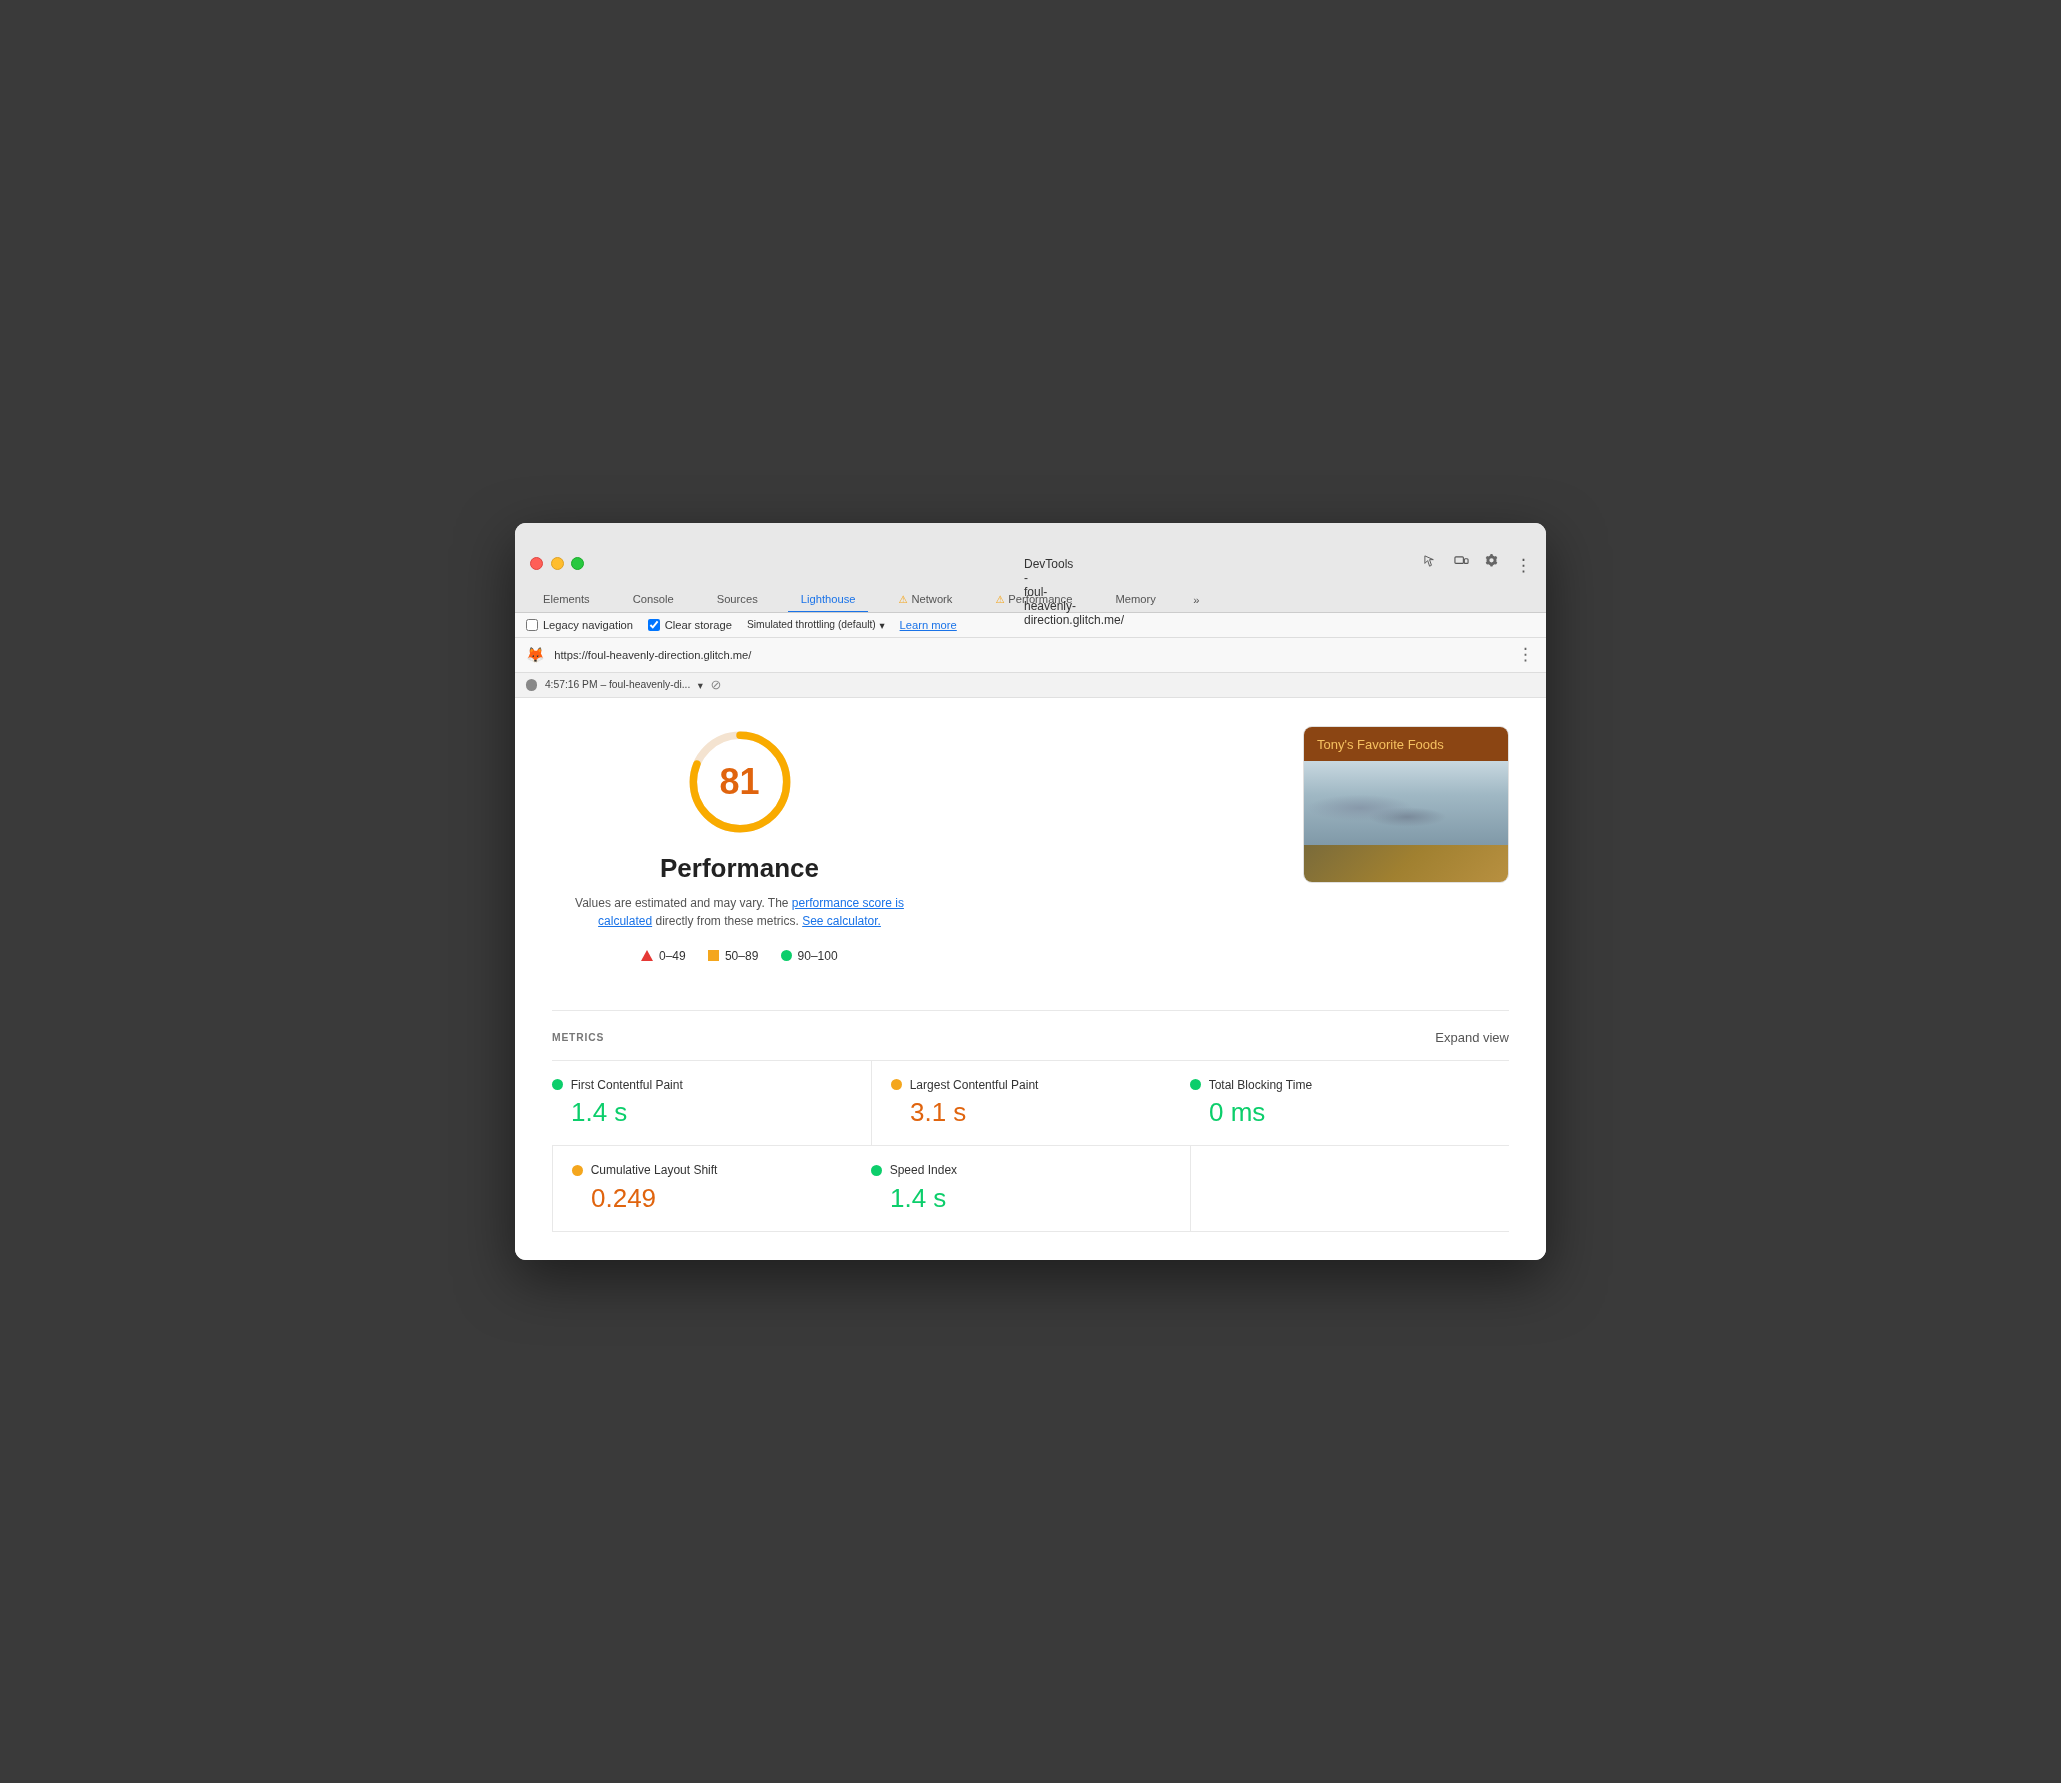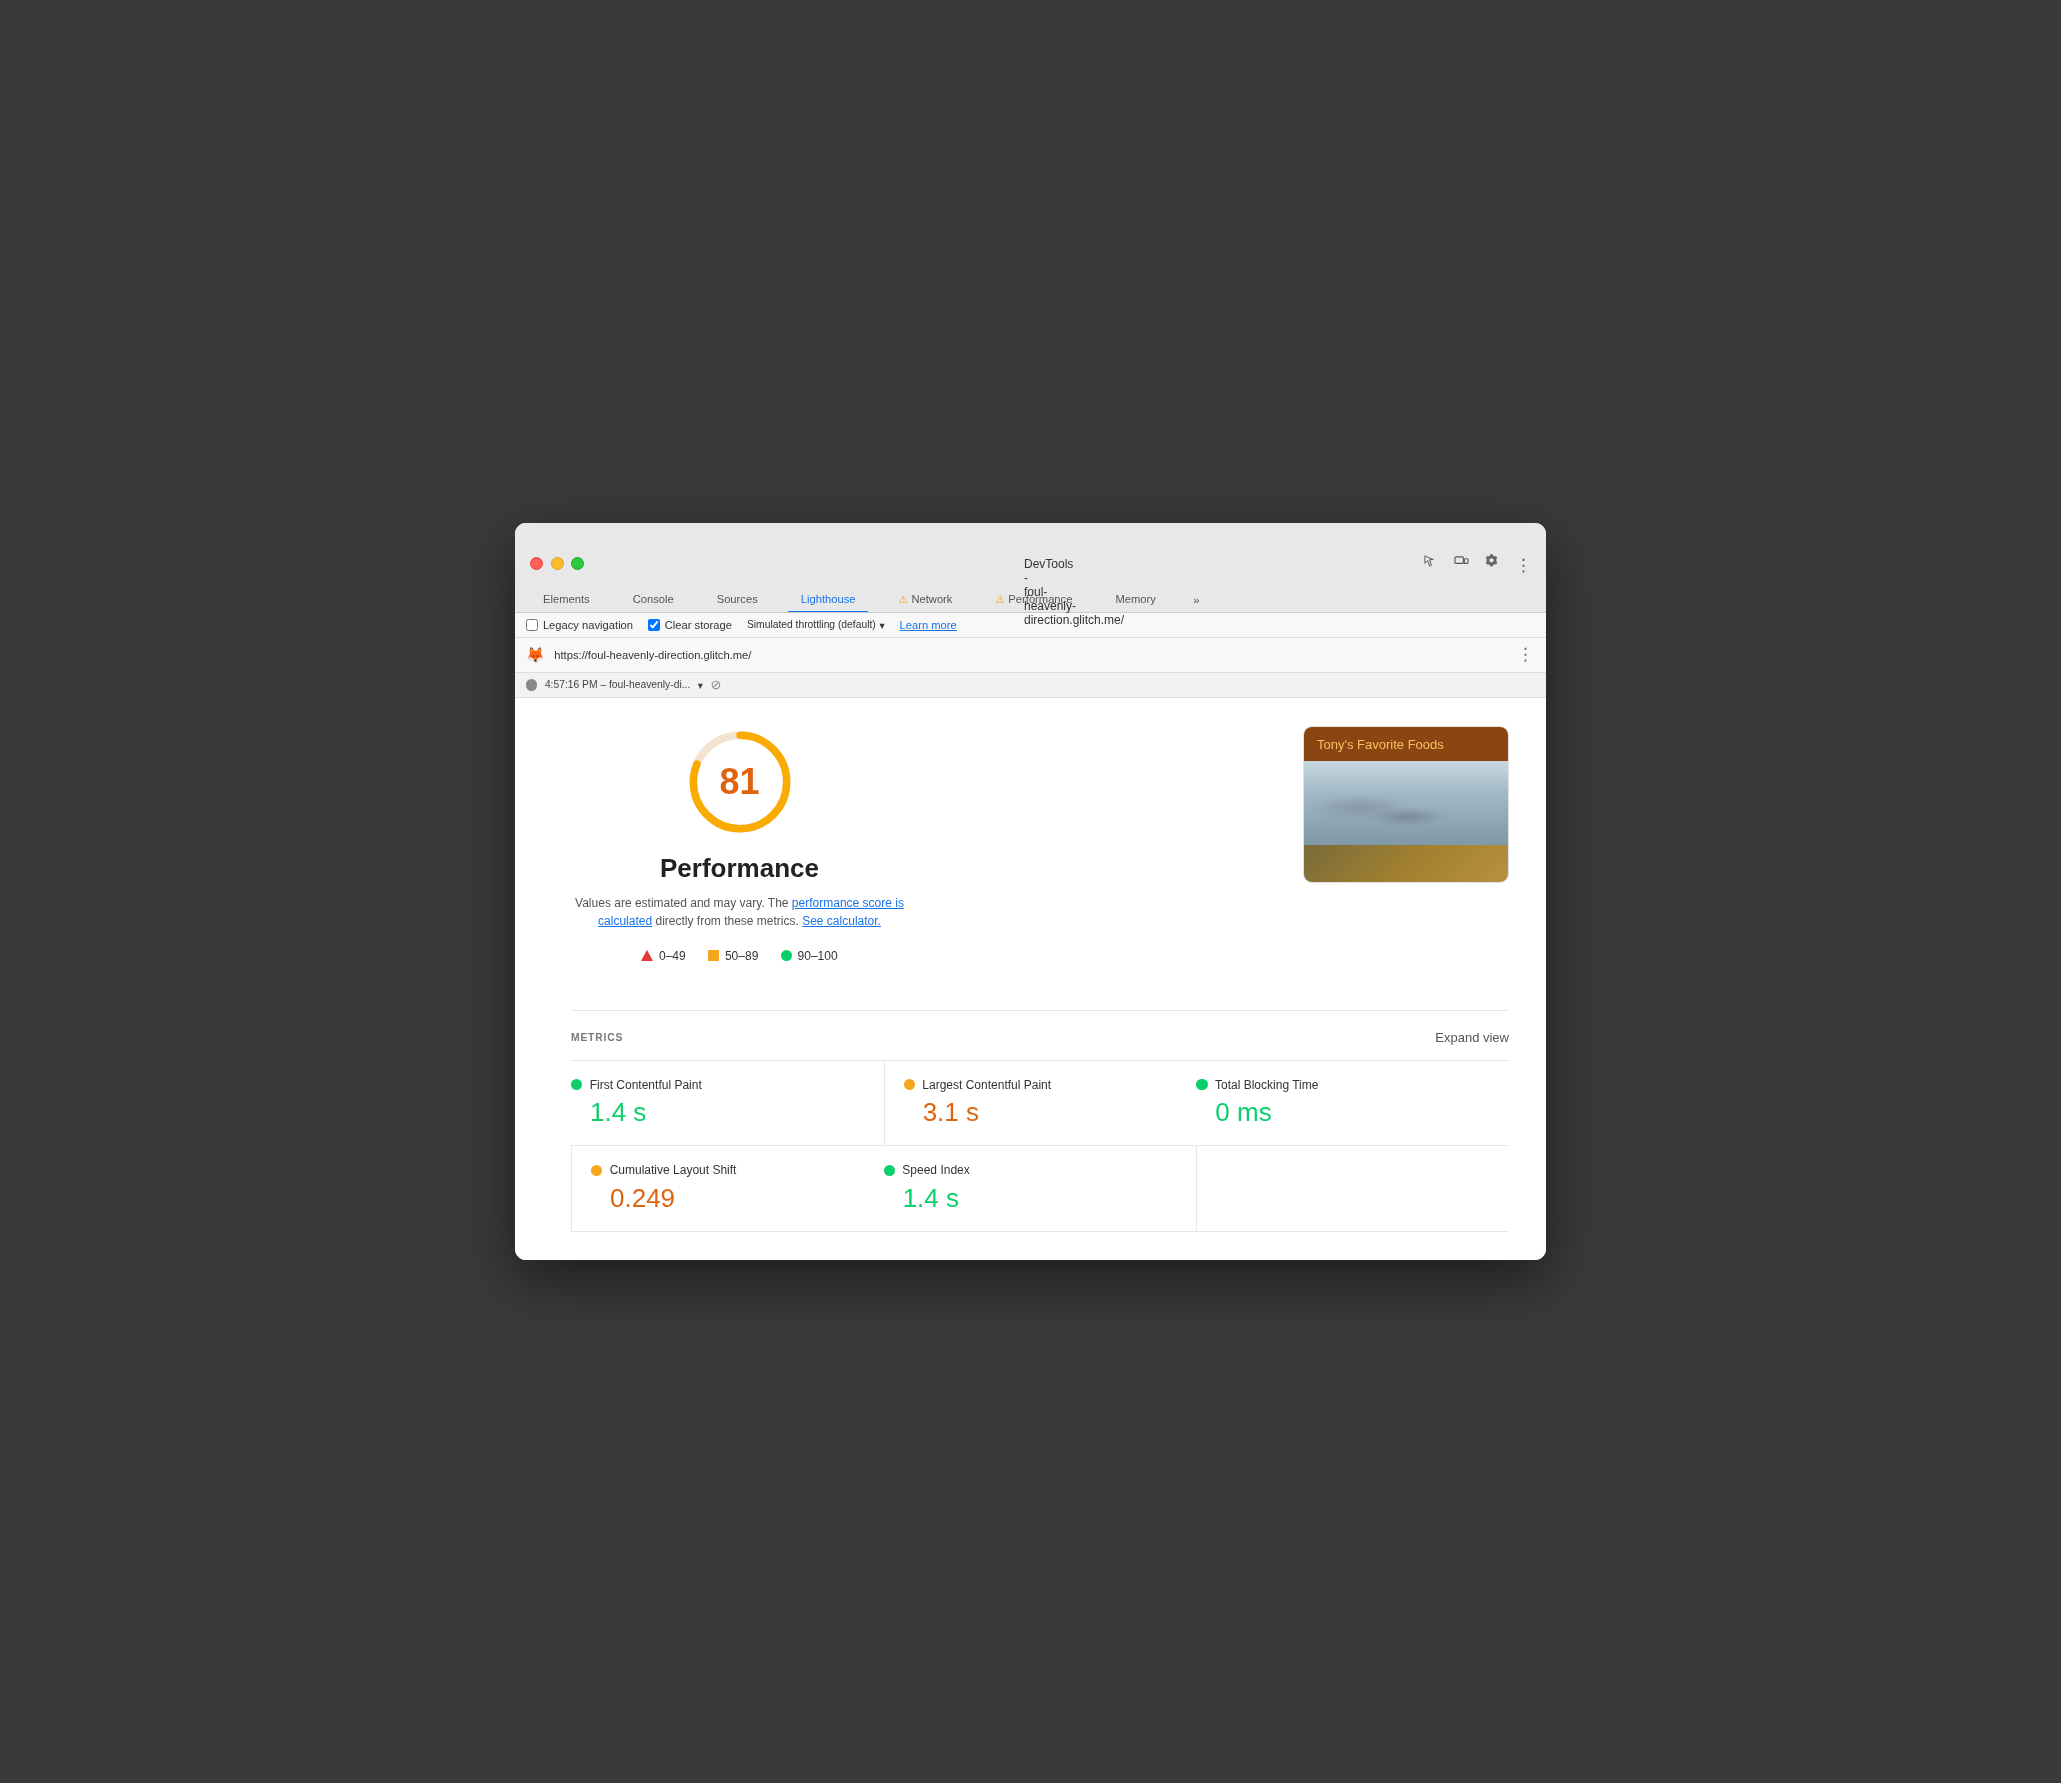--- a/index.html
+++ b/index.html
@@ -305,21 +305,20 @@
       height: 37px;
       background: linear-gradient(135deg, #7a6b3a 0%, #a08030 50%, #b89040 100%);
     }
     .divider {
       border: none;
       border-top: 0.9px solid #e8e8e8;
       margin: 19px 0;
     }
     .metrics-section {
       padding: 0 37px 28px;
-      margin-left: 19px;
     }
     .metrics-header {
       display: flex;
       justify-content: space-between;
       align-items: center;
       margin-bottom: 15px;
     }
     .metrics-label {
       font-size: 10.3px;
       font-weight: 700;

